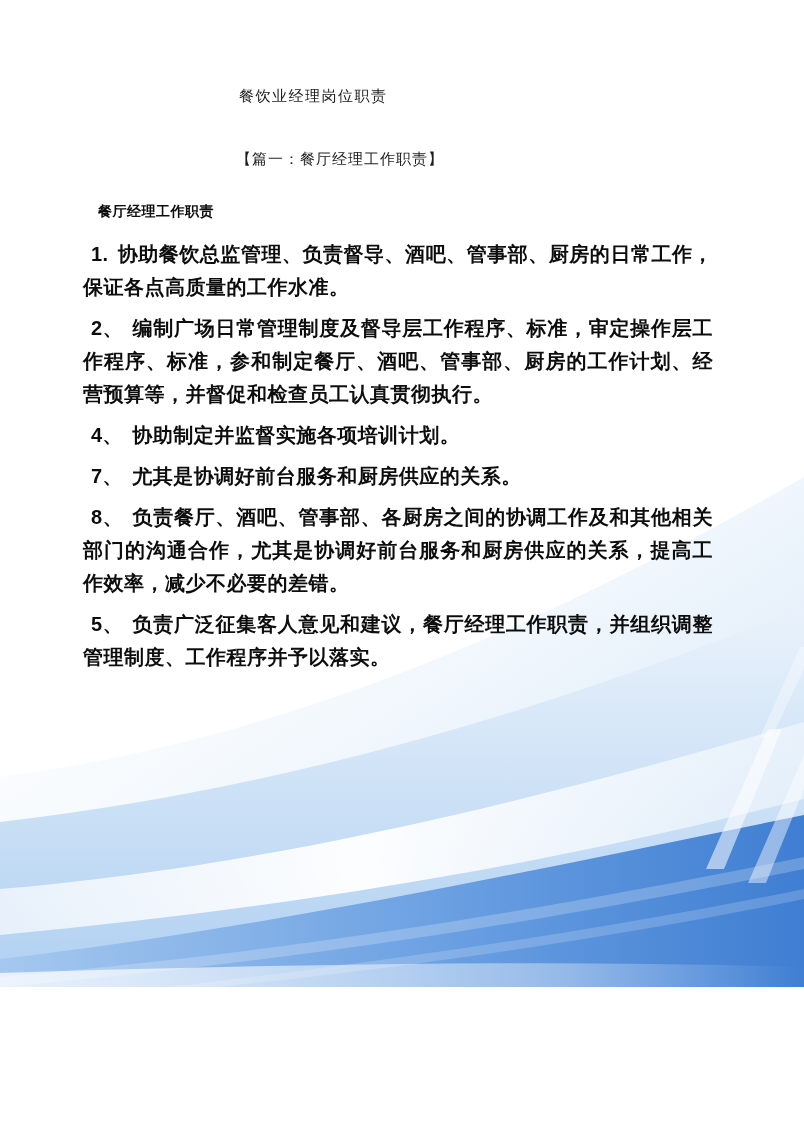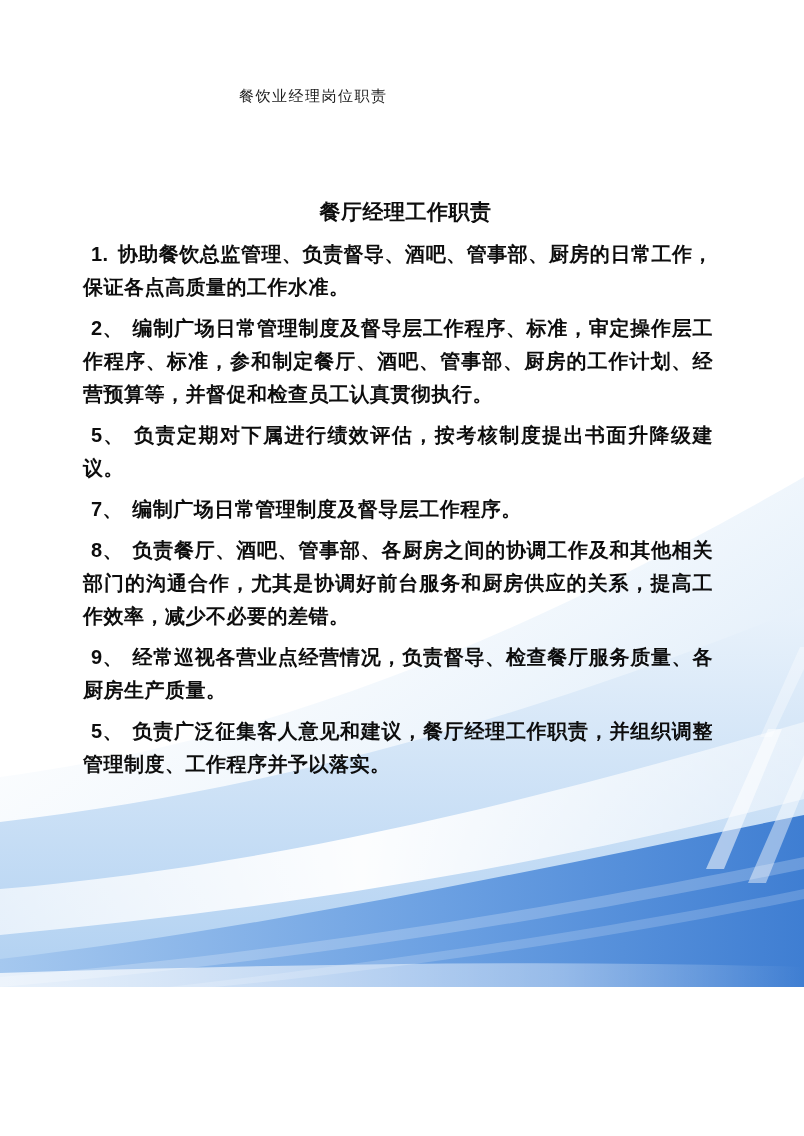--- a/index.html
+++ b/index.html
@@ -35,25 +35,24 @@
   .content {
     position: absolute;
     left: 83px;
     top: 195px;
     width: 630px;
     color: #0d0d0d;
     font-weight: bold;
     z-index: 2;
   }
   .heading {
-    font-size: 21px;
+    font-size: 14px;
     line-height: 33px;
     margin: 0 0 10px 15px;
     letter-spacing: 0.5px;
-    text-align: center;
   }
   .duty-item {
     font-size: 20px;
     line-height: 33px;
     margin: 0 0 8px 0;
     text-indent: 8px;
     text-align: justify;
     letter-spacing: 0.5px;
   }
   .duty-item .num { margin-right: 9px; }
@@ -67,30 +66,30 @@
     display: block;
   }
 </style>
 </head>
 <body>
 
 <div class="page">
 
   <div class="doc-title">餐饮业经理岗位职责</div>
 
+  <div class="section-tag">【篇一：餐厅经理工作职责】</div>
 
   <div class="content">
     <div class="heading">餐厅经理工作职责</div>
 
     <p class="duty-item"><span class="num">1.</span><span>协助餐饮总监管理、负责督导、酒吧、管事部、厨房的日常工作，保证各点高质量的工作水准。</span></p>
     <p class="duty-item"><span class="num">2、</span><span>编制广场日常管理制度及督导层工作程序、标准，审定操作层工作程序、标准，参和制定餐厅、酒吧、管事部、厨房的工作计划、经营预算等，并督促和检查员工认真贯彻执行。</span></p>
-    <p class="duty-item"><span class="num">5、</span><span>负责定期对下属进行绩效评估，按考核制度提出书面升降级建议。</span></p>
-    <p class="duty-item"><span class="num">7、</span><span>编制广场日常管理制度及督导层工作程序。</span></p>
+    <p class="duty-item"><span class="num">4、</span><span>协助制定并监督实施各项培训计划。</span></p>
+    <p class="duty-item"><span class="num">7、</span><span>尤其是协调好前台服务和厨房供应的关系。</span></p>
     <p class="duty-item"><span class="num">8、</span><span>负责餐厅、酒吧、管事部、各厨房之间的协调工作及和其他相关部门的沟通合作，尤其是协调好前台服务和厨房供应的关系，提高工作效率，减少不必要的差错。</span></p>
-    <p class="duty-item"><span class="num">9、</span><span>经常巡视各营业点经营情况，负责督导、检查餐厅服务质量、各厨房生产质量。</span></p>
     <p class="duty-item"><span class="num">5、</span><span>负责广泛征集客人意见和建议，餐厅经理工作职责，并组织调整管理制度、工作程序并予以落实。</span></p>
   </div>
 
   <svg class="wave" viewBox="0 0 804 560" preserveAspectRatio="none" xmlns="http://www.w3.org/2000/svg" aria-hidden="true">
     <defs>
       <linearGradient id="haze" x1="0" y1="0" x2="1" y2="1">
         <stop offset="0" stop-color="#ffffff" stop-opacity="0"></stop>
         <stop offset="0.55" stop-color="#dcebf9" stop-opacity="0.55"></stop>
         <stop offset="1" stop-color="#c2d9f2" stop-opacity="0.9"></stop>
       </linearGradient>

